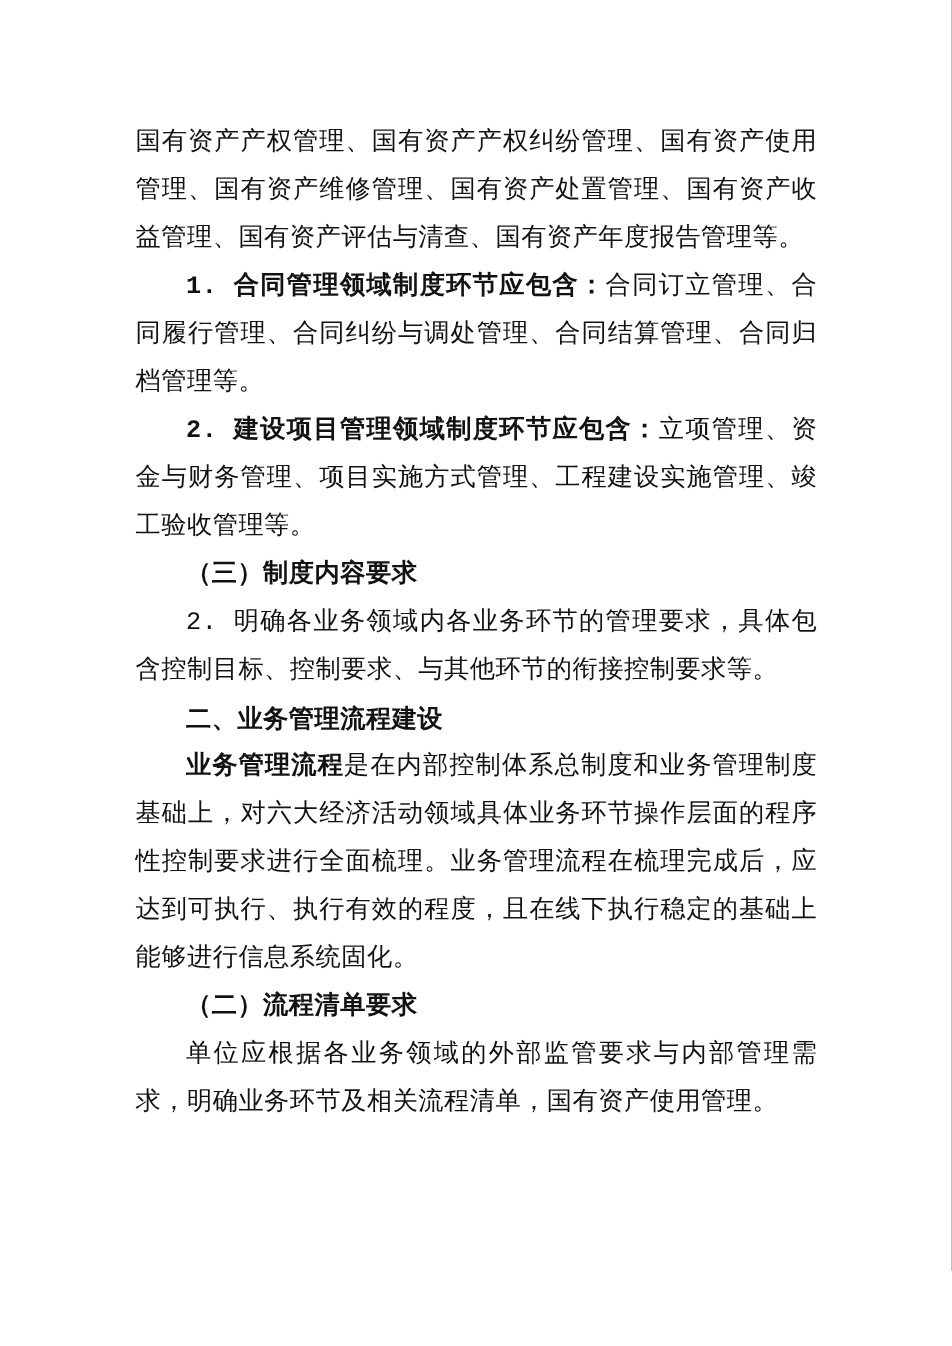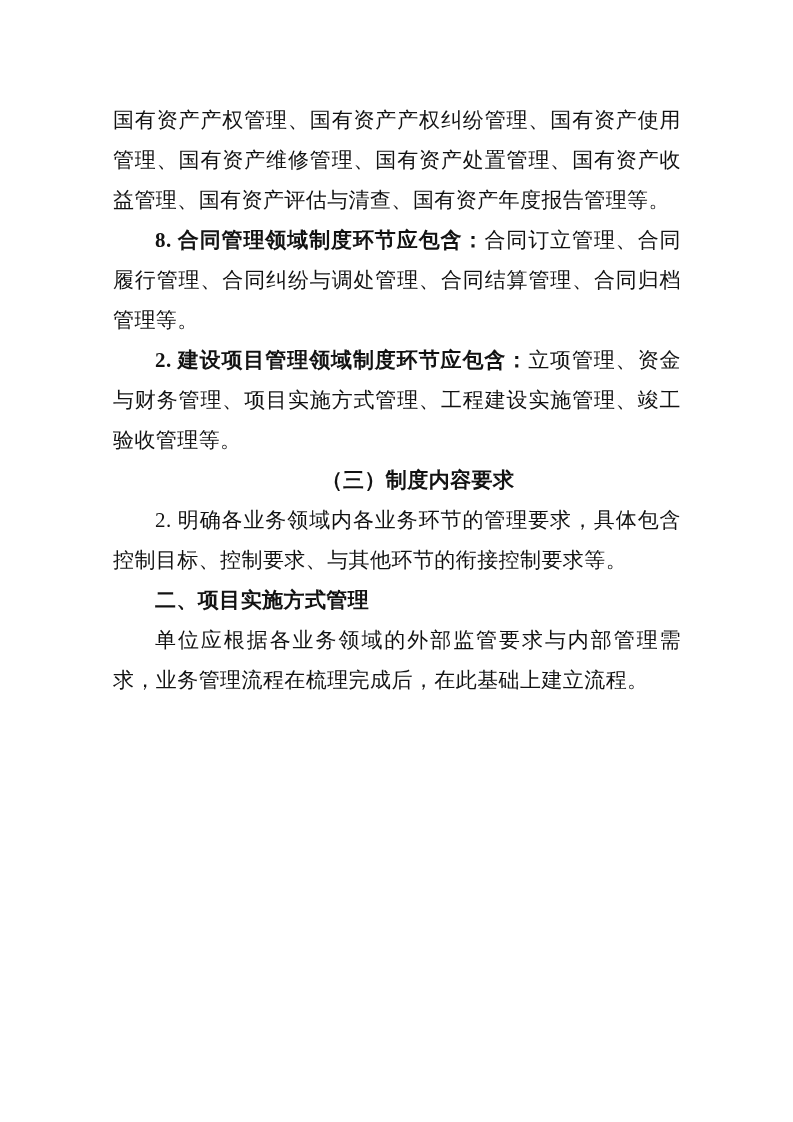--- a/index.html
+++ b/index.html
@@ -17,64 +17,66 @@
   }
   .text-column {
     position: absolute;
     left: 113px;
     top: 100px;
     width: 568px;
   }
   .para {
     margin: 0;
     padding: 0;
-    font-family: Liberation Serif, serif;
+    font-family: Liberation Mono, monospace;
     font-size: 21px;
     line-height: 40px;
     color: #121212;
     text-align: justify;
     text-justify: inter-character;
     word-break: break-all;
     text-indent: 2em;
     letter-spacing: 0.02em;
   }
   .para.no-indent {
     text-indent: 0;
   }
   .lead {
     font-weight: bold;
   }
   .heading-kaiti {
     font-weight: bold;
-    text-align: center;
+    text-align: left;
   }
   .heading-hei {
     font-family: "Liberation Sans", "DejaVu Sans", sans-serif;
     font-weight: 600;
     text-align: left;
   }
 </style>
 </head>
 <body>
 
 <div class="doc-page">
   <div class="text-column">
 
     <p class="para no-indent">国有资产产权管理、国有资产产权纠纷管理、国有资产使用管理、国有资产维修管理、国有资产处置管理、国有资产收益管理、国有资产评估与清查、国有资产年度报告管理等。</p>
 
-    <p class="para"><span class="lead">8. 合同管理领域制度环节应包含：</span><span>合同订立管理、合同履行管理、合同纠纷与调处管理、合同结算管理、合同归档管理等。</span></p>
+    <p class="para"><span class="lead">1. 合同管理领域制度环节应包含：</span><span>合同订立管理、合同履行管理、合同纠纷与调处管理、合同结算管理、合同归档管理等。</span></p>
 
     <p class="para"><span class="lead">2. 建设项目管理领域制度环节应包含：</span><span>立项管理、资金与财务管理、项目实施方式管理、工程建设实施管理、竣工验收管理等。</span></p>
 
     <p class="para heading-kaiti">（三）制度内容要求</p>
 
 
     <p class="para">2. 明确各业务领域内各业务环节的管理要求，具体包含控制目标、控制要求、与其他环节的衔接控制要求等。</p>
 
-    <p class="para heading-hei">二、项目实施方式管理</p>
+    <p class="para heading-hei">二、业务管理流程建设</p>
 
 
+    <p class="para"><span class="lead">业务管理流程</span><span>是在内部控制体系总制度和业务管理制度基础上，对六大经济活动领域具体业务环节操作层面的程序性控制要求进行全面梳理。业务管理流程在梳理完成后，应达到可执行、执行有效的程度，且在线下执行稳定的基础上能够进行信息系统固化。</span></p>
 
+    <p class="para heading-kaiti">（二）流程清单要求</p>
 
-    <p class="para">单位应根据各业务领域的外部监管要求与内部管理需求，业务管理流程在梳理完成后，在此基础上建立流程。</p>
+    <p class="para">单位应根据各业务领域的外部监管要求与内部管理需求，明确业务环节及相关流程清单，国有资产使用管理。</p>
 
   </div>
 </div>
 
 </body></html>

